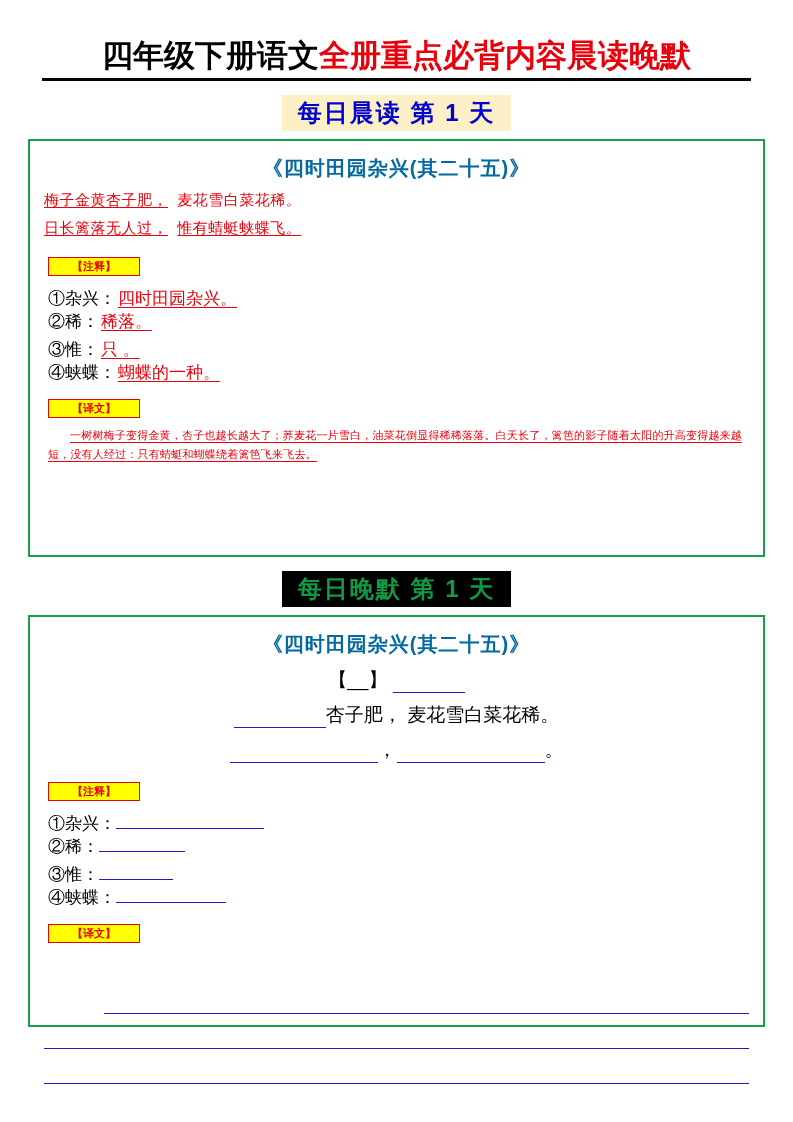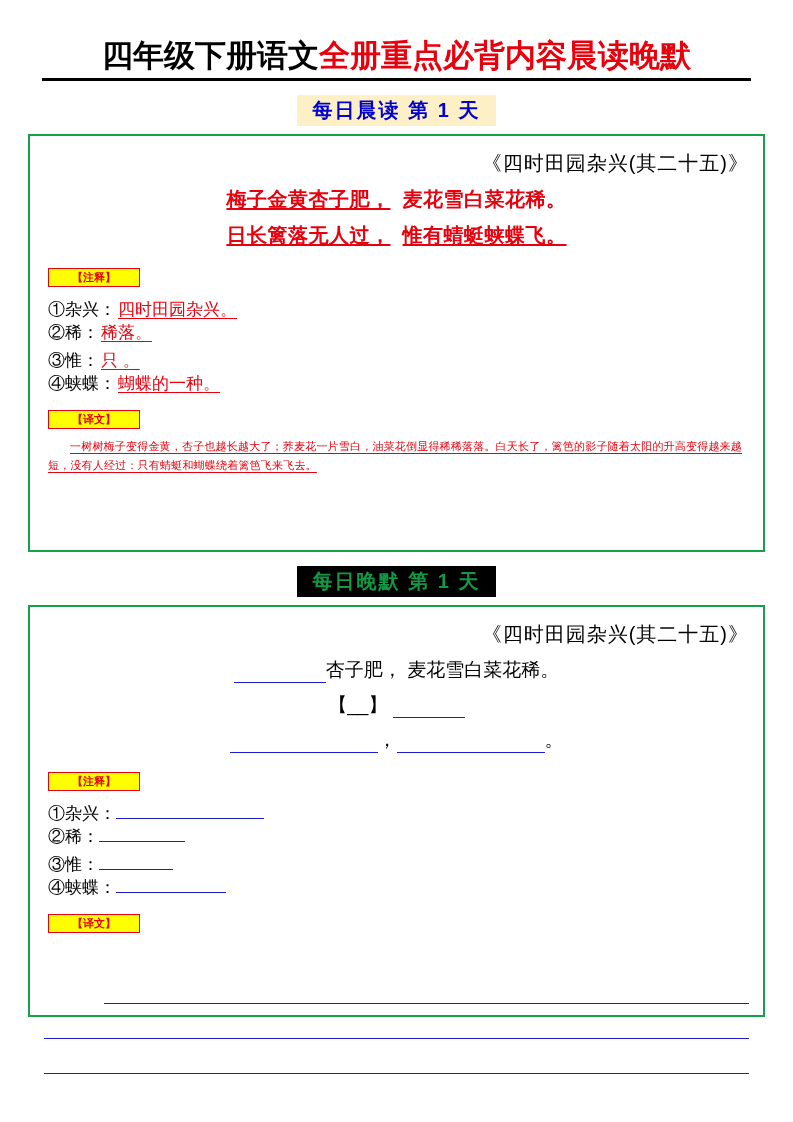--- a/index.html
+++ b/index.html
@@ -40,21 +40,21 @@
   .title .black { color: #000000; }
   .title .red { color: #e8000d; }
 
   
   .section-head {
     text-align: center;
     margin-top: 14px;
     margin-bottom: 8px;
   }
   .section-head span {
-    font-size: 20px;
+    font-size: 24px;
     font-weight: bold;
     padding: 2px 16px;
     display: inline-block;
     letter-spacing: 2px;
   }
   .head-morning span {
     color: #0000d0;
     background: #fdf0c6;
   }
   .head-evening span {
@@ -65,43 +65,41 @@
   
   .box {
     border: 2px solid #17a04a;
     box-sizing: border-box;
     padding: 10px 14px 14px 14px;
   }
   .box-morning { height: 418px; }
   .box-evening { height: 412px; }
 
   .poem-title {
-    text-align: right;
+    text-align: center;
     font-size: 20px;
-    font-weight: normal;
-    color: #000000;
+    font-weight: bold;
+    color: #0369a1;
     margin: 4px 0 8px 0;
     letter-spacing: 1px;
   }
   .poem-author {
     text-align: center;
     font-size: 19px;
     margin: 4px 0 6px 0;
     color: #e8000d;
   }
   .poem-author .u { text-decoration: underline; }
   .poem-author .blk { color: #000; }
 
   .poem-line {
-    text-align: center;
-    font-size: 20px;
+    font-size: 15px;
     color: #e8000d;
     margin: 9px 0;
     letter-spacing: 0.5px;
-    font-weight: bold;
   }
   .poem-line .u { text-decoration: underline; text-underline-offset: 2px; }
 
   
   .tag {
     display: inline-block;
     background: #ffff00;
     border: 1.5px solid #e8000d;
     color: #e8000d;
     font-size: 11px;
@@ -229,26 +227,26 @@
 
   <div class="section-head head-evening">
     <span>每日晚默  第 1 天</span>
   </div>
 
   <div class="box box-evening">
 
     <div class="poem-title">《四时田园杂兴(其二十五)》</div>
 
     <div class="ev-center">
-      <span class="bl" style="width:92px"></span><span>杏子肥，  麦花雪白菜花稀。</span>
-    </div>
-
-    <div class="ev-center">
       <span>【__】</span>
       <span class="bl" style="width:72px"></span>
+    </div>
+
+    <div class="ev-center">
+      <span class="bl" style="width:92px"></span><span>杏子肥，  麦花雪白菜花稀。</span>
     </div>
 
     <div class="ev-center">
       <span class="bl" style="width:148px"></span><span>，</span><span class="bl" style="width:148px"></span><span>。</span>
     </div>
 
     <div class="tag">【注释】</div>
 
     <div class="notes-row">
       <div class="note-item first">

